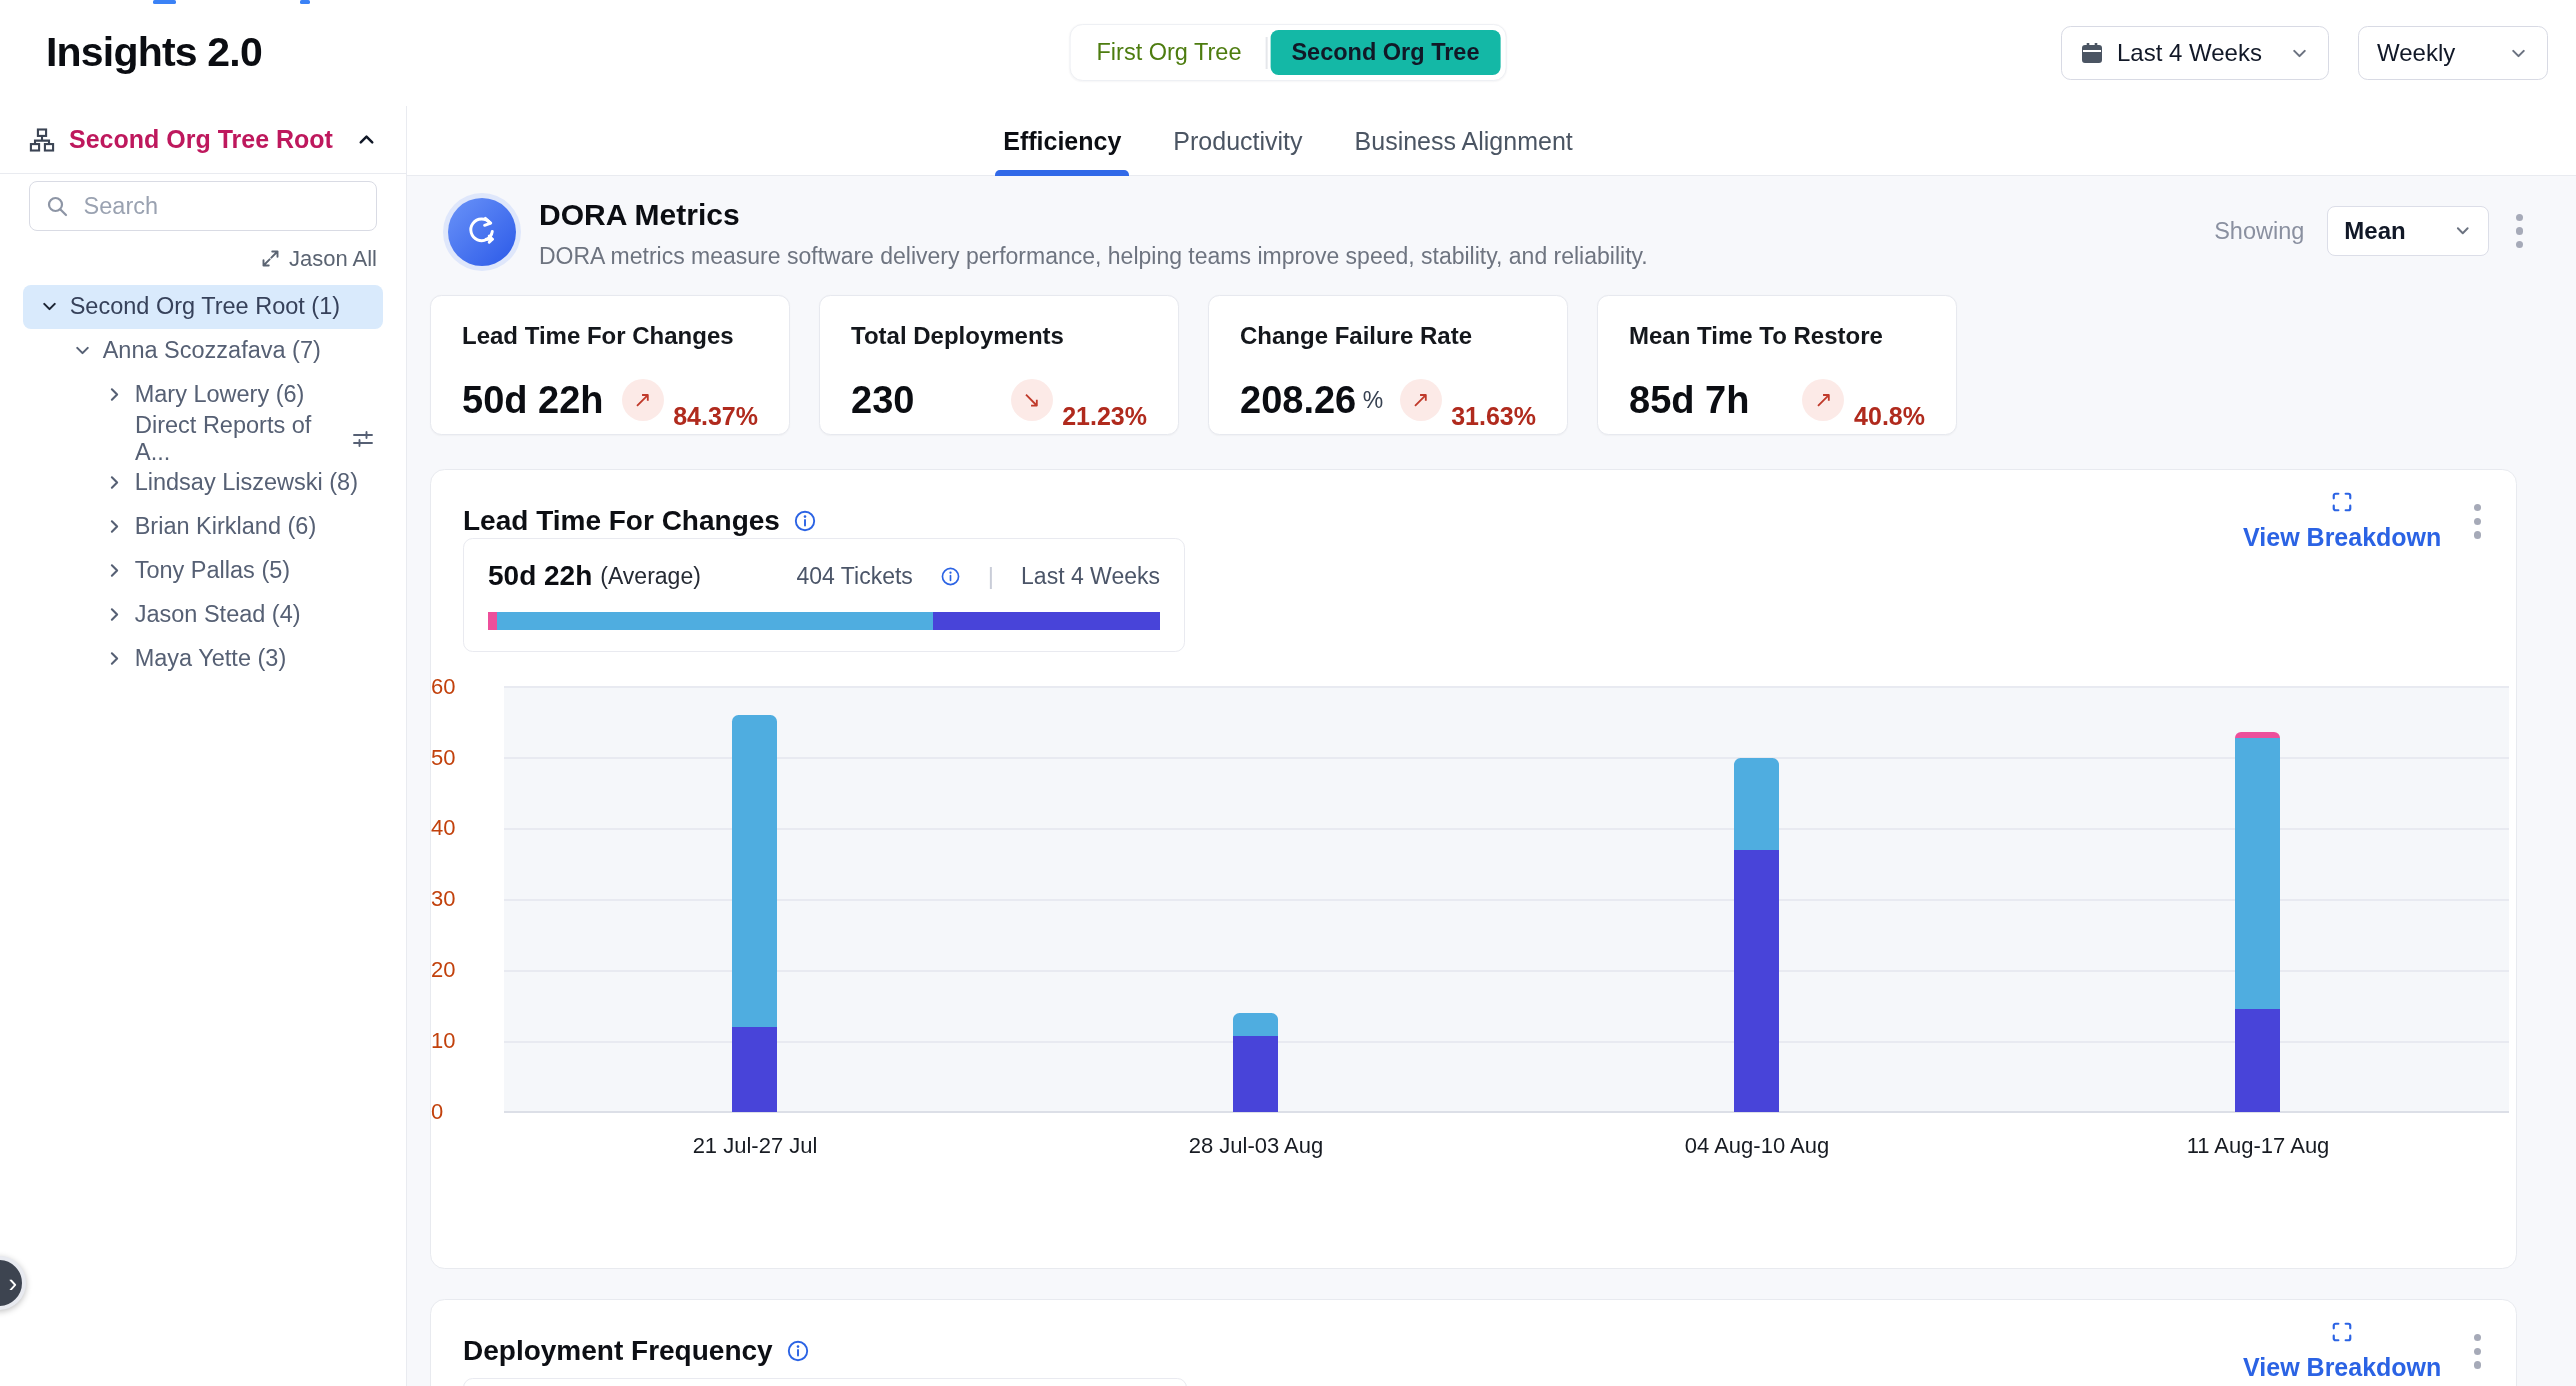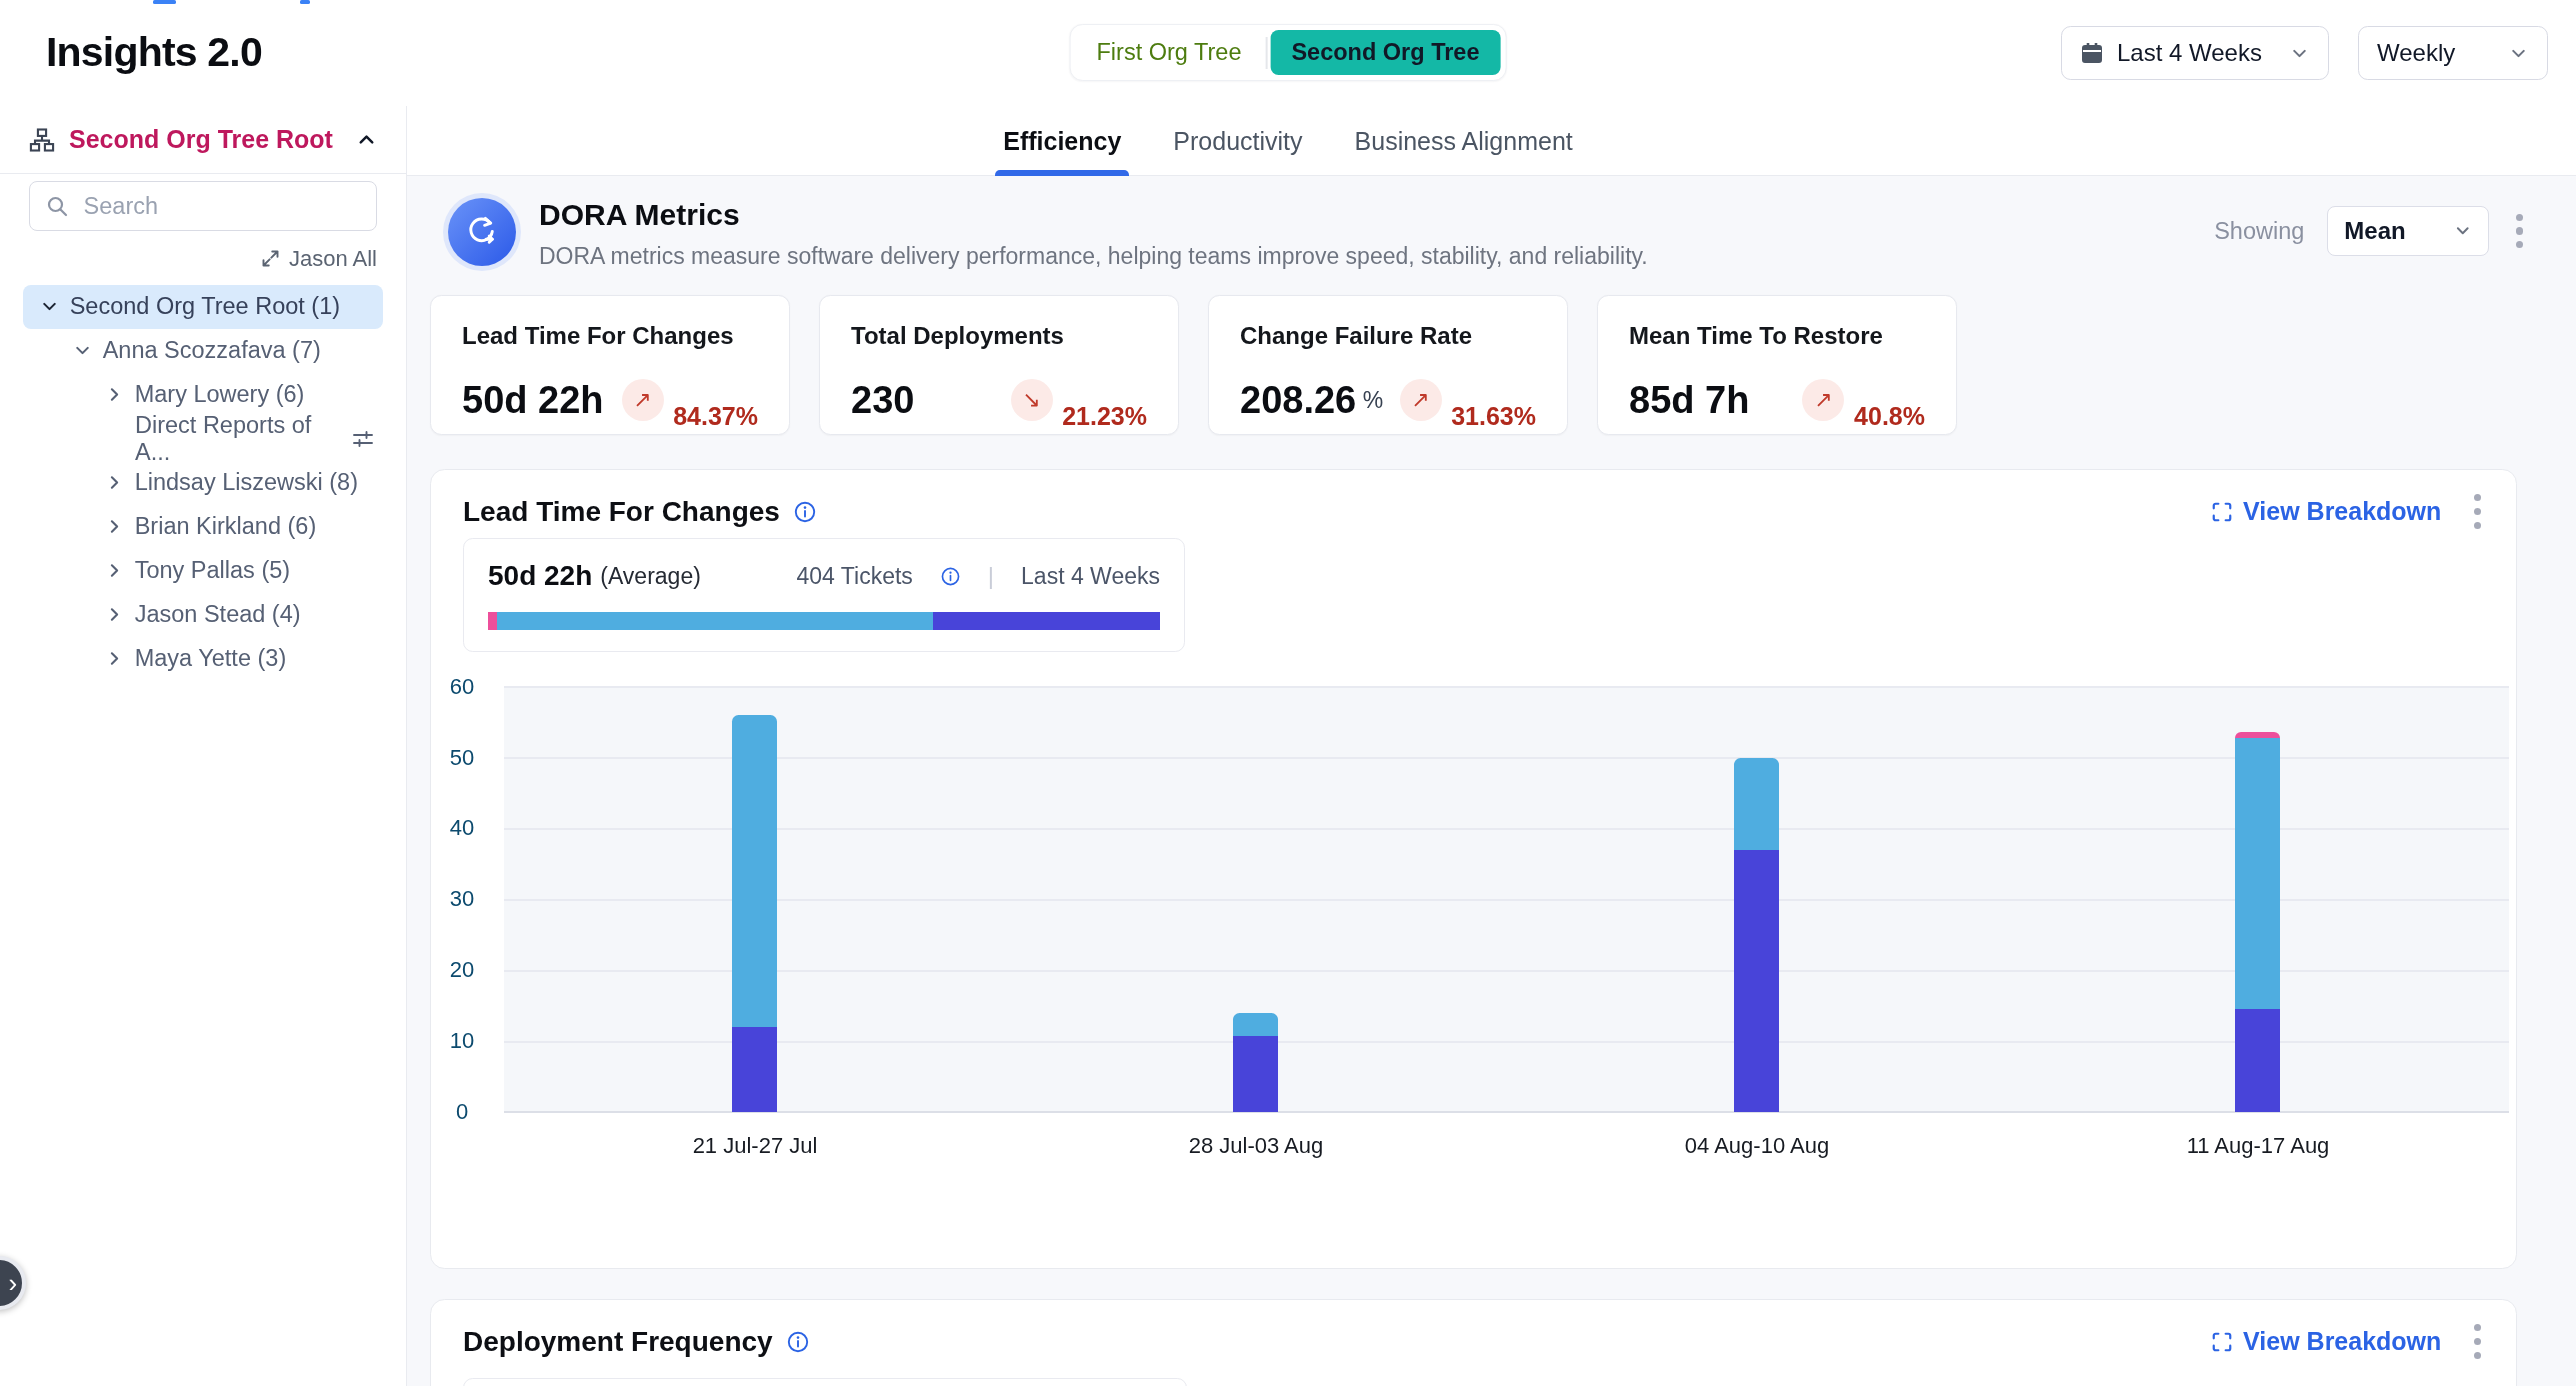--- a/index.html
+++ b/index.html
@@ -76,37 +76,37 @@
   .delta .bubble{width:42px;height:42px;border-radius:50%;background:#fceae7;display:flex;align-items:center;justify-content:center;
                  font-size:22px;color:#c03a2b;}
   .delta .pct{font-size:25px;font-weight:bold;color:#b02a1d;white-space:nowrap;margin-top:32px;}
 
   
   .big-card{position:absolute;left:430px;width:2087px;background:#fff;border:1.6px solid #e8eaef;border-radius:14.6px;box-sizing:border-box;}
   .card-head{display:flex;justify-content:space-between;align-items:center;padding:21px 32px 0;}
   .card-title-grp{display:flex;align-items:center;gap:13px;}
   .card-title{font-size:28px;font-weight:bold;color:#0d0f14;}
   .head-right{display:flex;align-items:center;gap:29px;}
-  .vb{display:flex;align-items:center;gap:9.7px;color:#2b63e4;font-size:25px;font-weight:bold;cursor:pointer;}
+  .vb{display:flex;align-items:center;gap:9.7px;color:#2b63e4;font-size:25px;font-weight:bold;cursor:pointer;flex-direction:column;}
 
   .summary{position:absolute;left:32px;top:68px;width:722px;height:114px;border:1.6px solid #e9eaf0;border-radius:9.7px;
            box-sizing:border-box;padding:21px 24px;background:#fff;}
   .summary .row1{display:flex;align-items:center;}
   .sum-val{font-size:28px;font-weight:bold;color:#0b0d12;}
   .sum-qual{font-size:23px;color:#252a33;margin-left:8px;}
   .sum-right{margin-left:auto;display:flex;align-items:center;gap:27px;font-size:23px;color:#4b5568;}
   .sum-right .pipe{color:#c9cdd8;font-size:24px;}
   .mini-bar{margin-top:19.5px;height:18px;display:flex;overflow:hidden;}
   .mini-bar i{display:block;height:100%;}
 
   
   .plot{position:absolute;left:73px;top:217px;width:2005px;height:425px;background:#f5f7fa;}
   .gridline{position:absolute;left:0;width:100%;height:1.6px;background:#e8eaf1;}
   .gridline.base{background:#dcdfe7;}
-  .ytick{position:absolute;left:0;width:62px;text-align:center;font-size:22px;color:#0c4a6e;}
+  .ytick{position:absolute;left:0;width:62px;text-align:left;font-size:22px;color:#c2410c;}
   .bar{position:absolute;bottom:0;width:45px;display:flex;flex-direction:column-reverse;}
   .bar i{display:block;width:100%;}
   .xlabel{position:absolute;width:276px;text-align:center;font-size:22px;color:#171b22;}
 
   .sliver{position:absolute;left:32px;top:78px;width:722px;height:49px;border:1.6px solid #e9eaf0;border-radius:9.7px;background:#fff;}
 
   .edge-handle{position:absolute;left:-28px;top:1256px;width:54px;height:54px;border-radius:50%;background:#3d4450;
                border:4px solid #e8eaf0;box-shadow:0 1.6px 6.5px rgba(0,0,0,.25);color:#fff;display:flex;align-items:center;
                justify-content:flex-end;padding-right:4.9px;box-sizing:border-box;font-size:26px;cursor:pointer;}
 </style>

